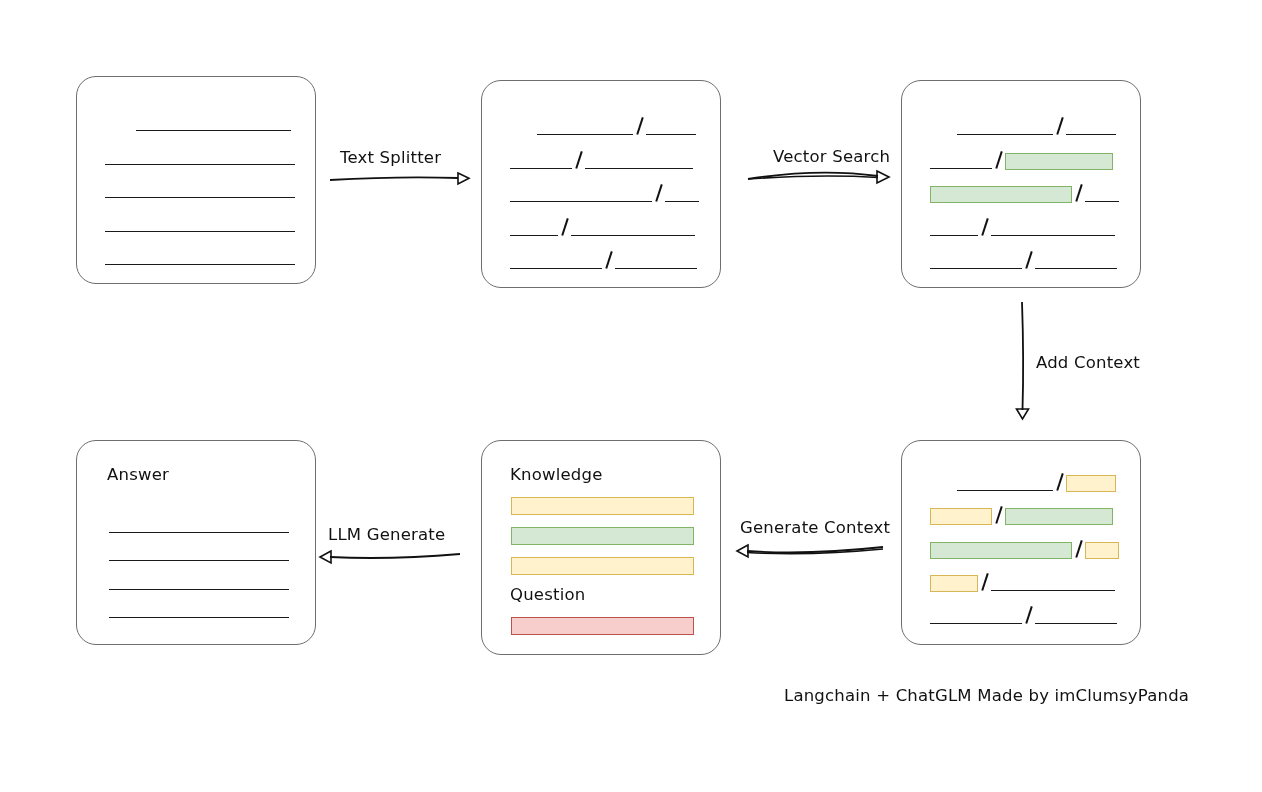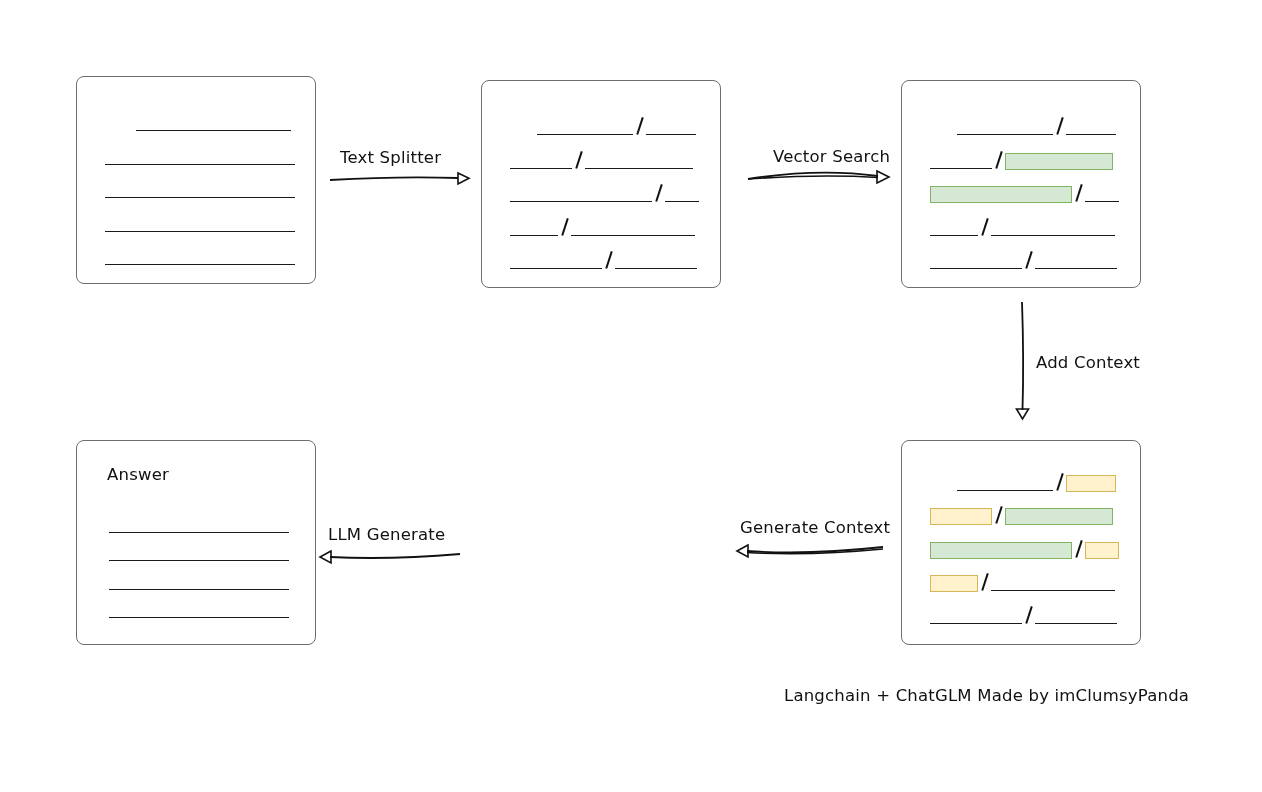--- a/index.html
+++ b/index.html
@@ -20,21 +20,21 @@
     position: absolute;
     inset: 0;
     width: 1262px;
     height: 792px;
   }
 
   
   .doc-box {
     position: absolute;
     border: 1.4px solid #6e6e6e;
-    border-radius: 8px;
+    border-radius: 20px;
     background: #ffffff;
     box-sizing: border-box;
     text-align: right;
   }
 
   
   .row {
     position: absolute;
     display: flex;
     align-items: flex-end;
@@ -244,20 +244,28 @@
         </div>
       </div>
   </div>
 
   <div class="arrow-label" style="left:328px; top:525px;">LLM Generate</div>
   <svg class="arrow" style="left:320px; top:548px;" width="140" height="16" viewBox="0 0 140 16">
     <path d="M140 6 Q70 12 10 9" stroke="#111" stroke-width="1.8" fill="none"></path>
     <path d="M11 3 L0 9 L11 15 Z" stroke="#111" stroke-width="1.6" fill="none"></path>
   </svg>
 
+  <div class="doc-box" style="left:481px; top:440px; width:240px; height:215px;">
+    <div class="box-label" style="left:28px; top:24px;">Knowledge</div>
+    <div class="bar yellow" style="left:29px; top:56px; width:183px;"></div>
+    <div class="bar green" style="left:29px; top:86px; width:183px;"></div>
+    <div class="bar yellow" style="left:29px; top:116px; width:183px;"></div>
+    <div class="box-label" style="left:28px; top:144px;">Question</div>
+    <div class="bar red" style="left:29px; top:176px; width:183px;"></div>
+  </div>
 
   <div class="arrow-label" style="left:740px; top:518px;">Generate Context</div>
   <svg class="arrow" style="left:737px; top:542px;" width="146" height="16" viewBox="0 0 146 16">
     <path d="M146 5 Q72 13 10 9" stroke="#111" stroke-width="1.8" fill="none"></path>
     <path d="M146 7 Q74 14 10 10.5" stroke="#111" stroke-width="1.5" fill="none"></path>
     <path d="M11 3 L0 9 L11 15 Z" stroke="#111" stroke-width="1.6" fill="none"></path>
   </svg>
 
   <div class="doc-box" style="left:901px; top:440px; width:240px; height:205px;">
     <div class="rows-host" style="position:absolute; left:28px; right:24px; top:30px; bottom:24px;">

